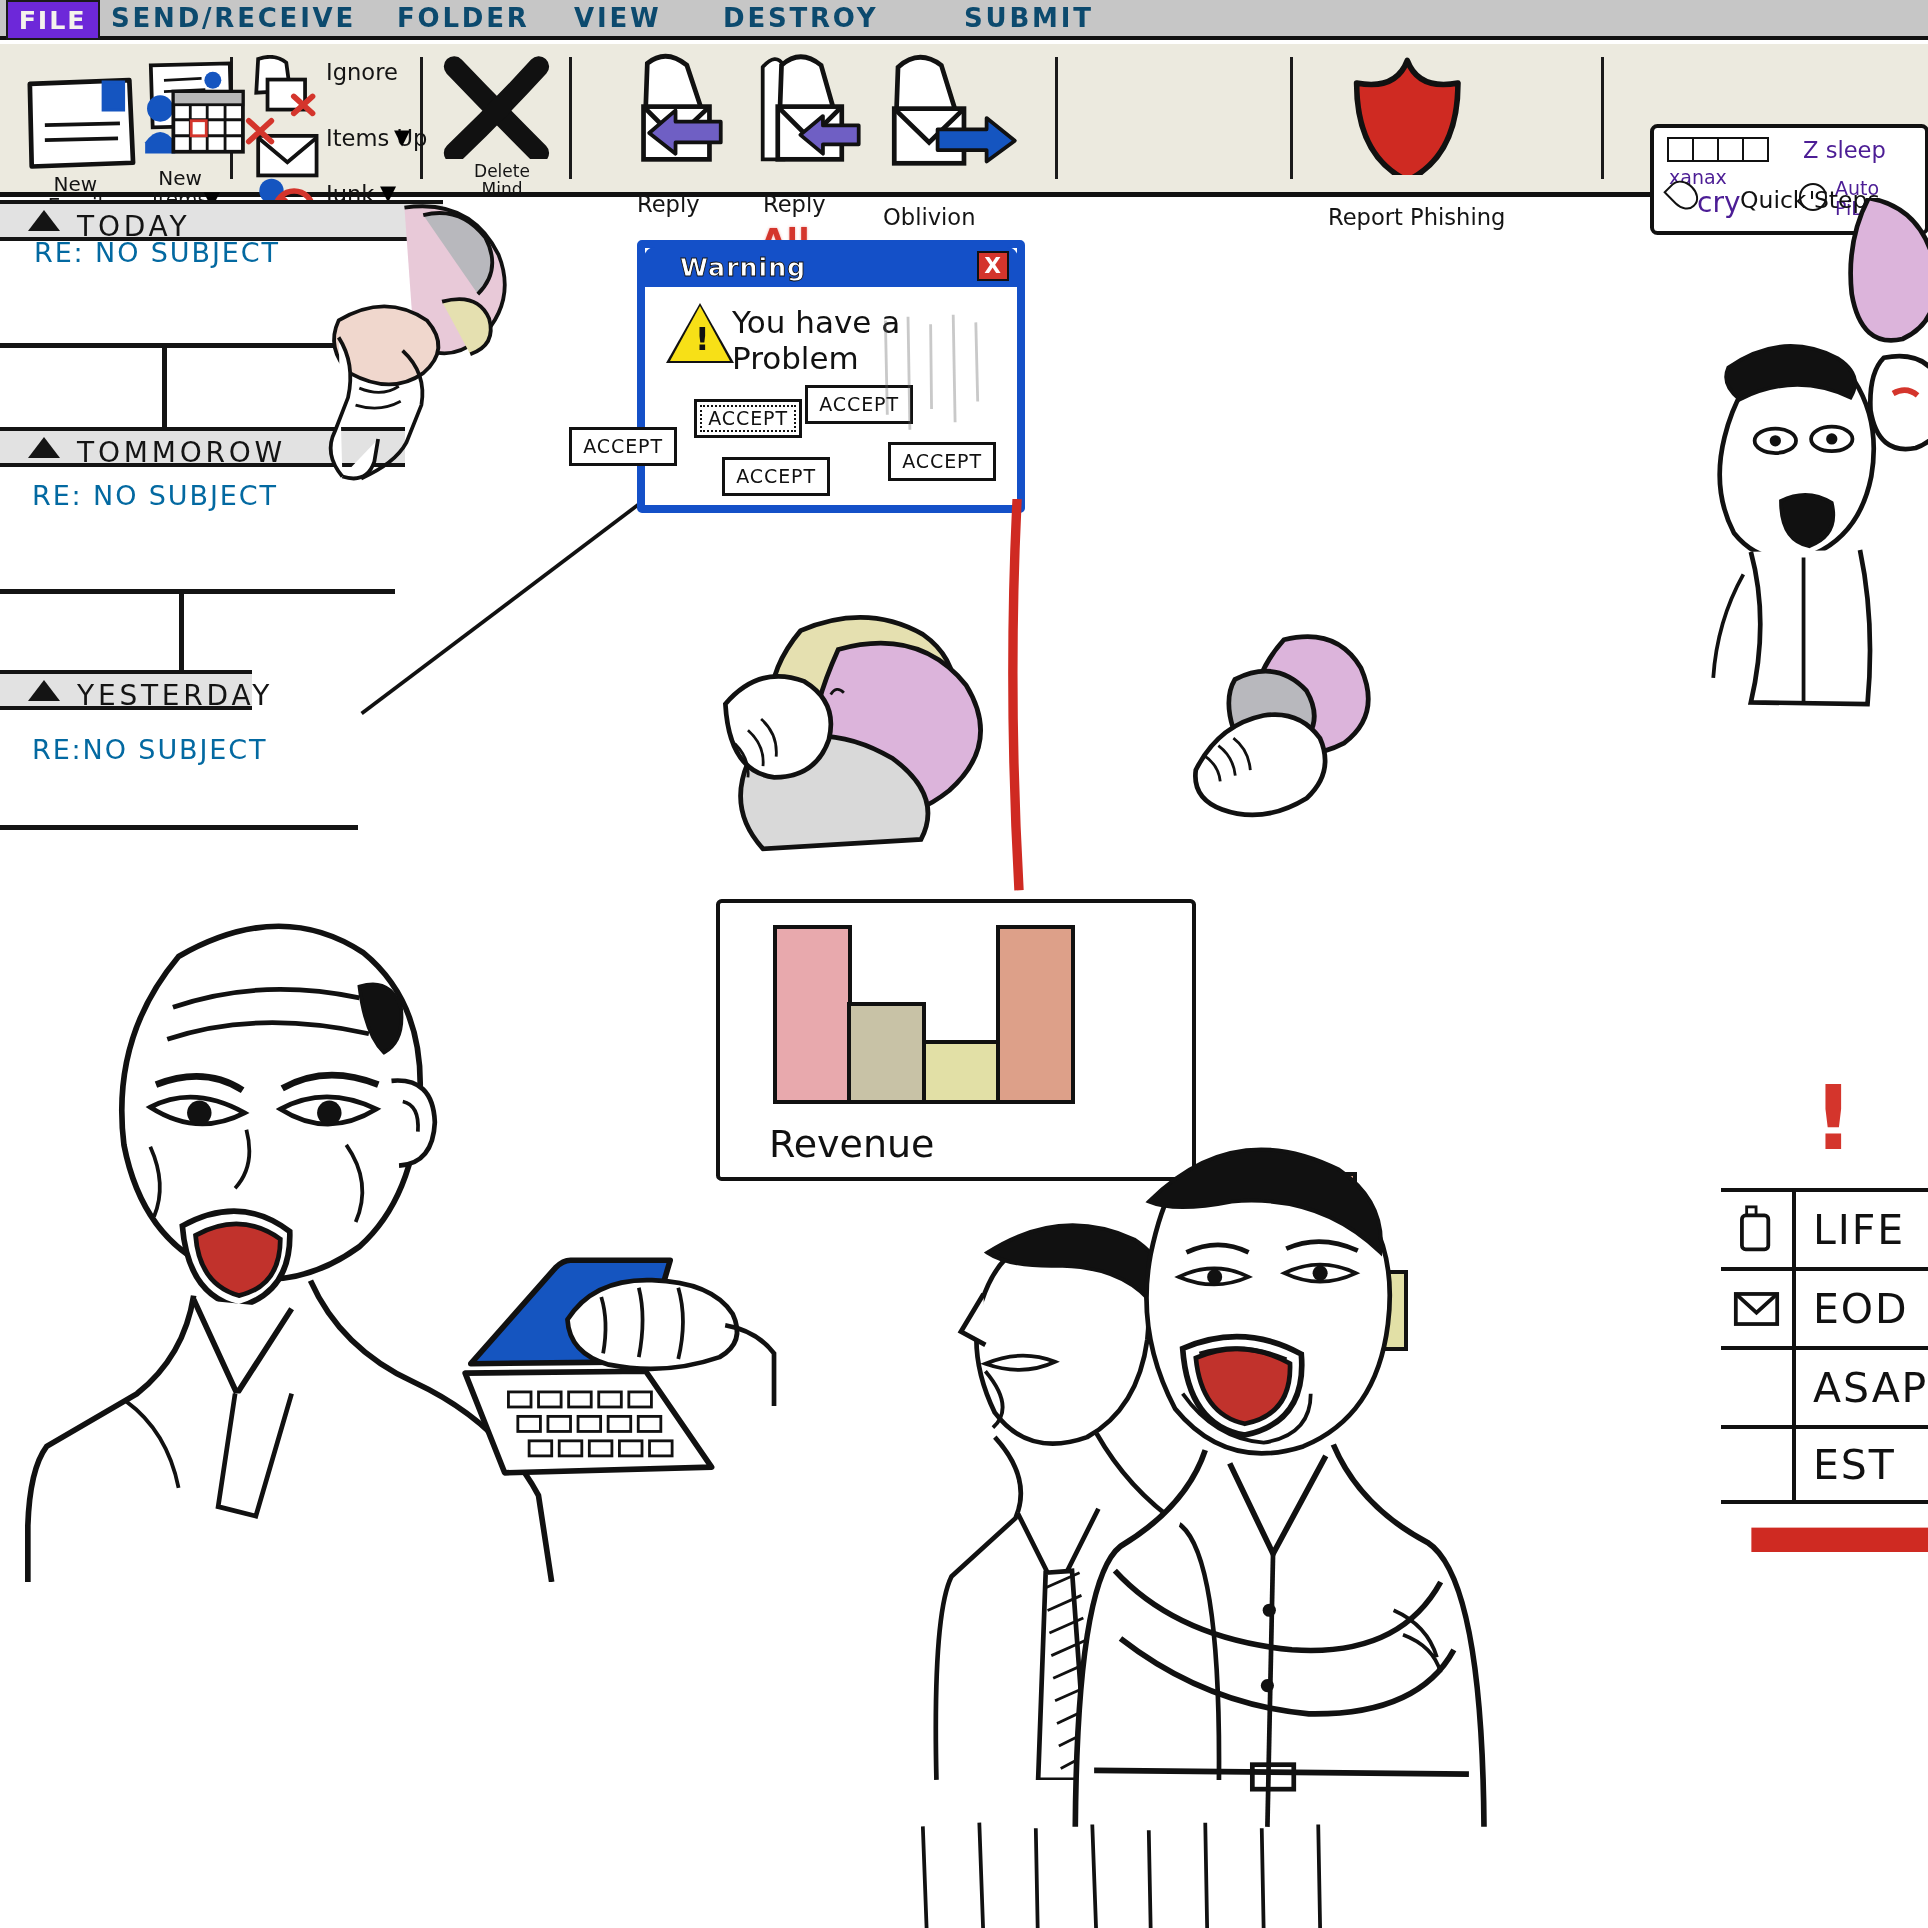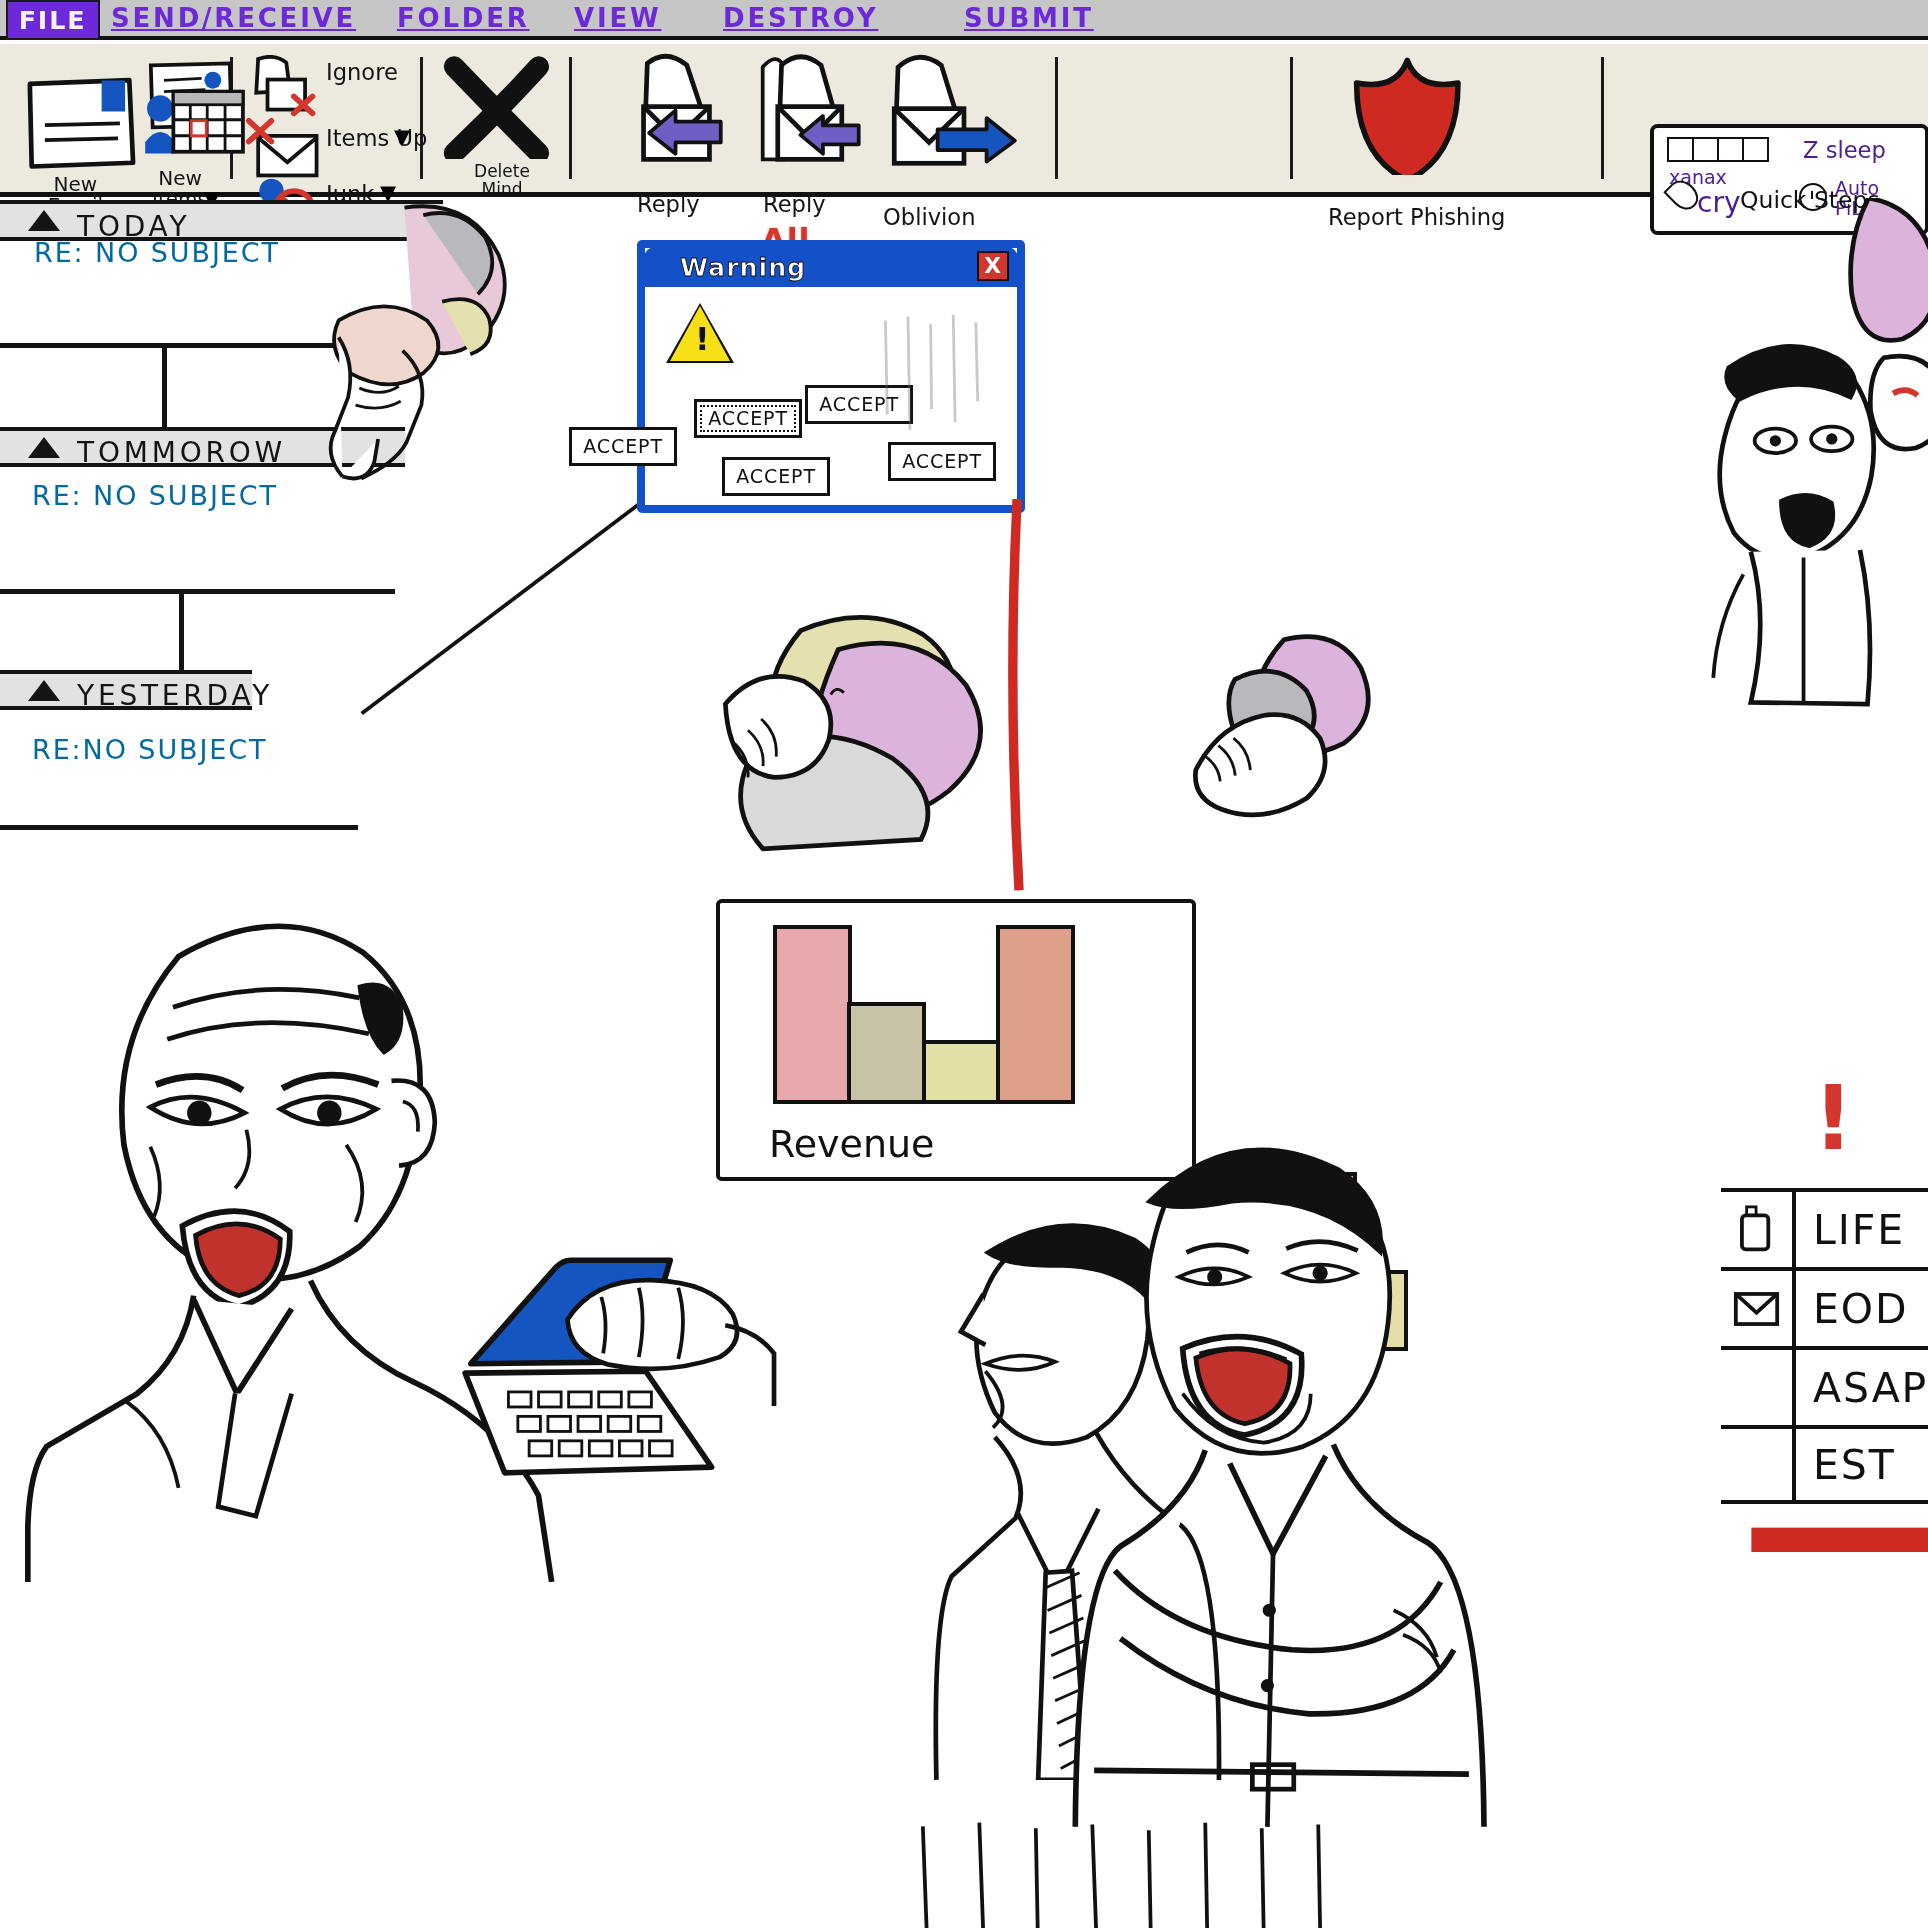--- a/index.html
+++ b/index.html
@@ -30,24 +30,23 @@
     background: #6d28d9;
     display: flex; align-items: center; justify-content: center;
     border: 2.8px solid #1a1a1a;
   }
   .menubar .file-tab span {
     color: #f4f2ec; font-size: 25.4px; letter-spacing: 1.9px;
     font-family: "DejaVu Sans", sans-serif; font-weight: bold;
   }
   .menu-item {
     position: absolute; top: 2.8px;
-    font-size: 26px; letter-spacing: 2.8px; color: #6d28d9;
+    font-size: 26px; letter-spacing: 2.8px; color: #0c4a6e;
     font-family: "DejaVu Sans", sans-serif; font-weight: bold;
     white-space: nowrap;
-    text-decoration: underline;
   }
 
   
   .ribbon {
     position: absolute; left: 0; top: 44px;
     width: 1928px; height: 153px;
     background: #eceadf;
     border-bottom: 5.6px solid #111;
   }
   .rib-sep {
@@ -450,20 +449,21 @@
   <div class="dialog">
     <div class="titlebar">
       <div class="ttl">Warning</div>
       <div class="closebtn">
         <span>X</span>
       </div>
     </div>
     <div class="warn-tri-outline"></div>
     <div class="warn-tri"></div>
     <div class="warn-bang">!</div>
+    <div class="msg">You have a Problem</div>
 
     <div class="accept-btn dotted" style="left:49px; top:151px;">ACCEPT</div>
     <div class="accept-btn" style="left:160px; top:137px;">ACCEPT</div>
     <div class="accept-btn" style="left:77px; top:209px;">ACCEPT</div>
     <div class="accept-btn" style="left:243px; top:194px;">ACCEPT</div>
   </div>
 
   <div class="accept-btn" style="left:569px; top:427px;">ACCEPT</div>
 
   <svg class="art" width="226" height="132" style="left:876px; top:311px; opacity:.35;" viewBox="0 0 240 140">

